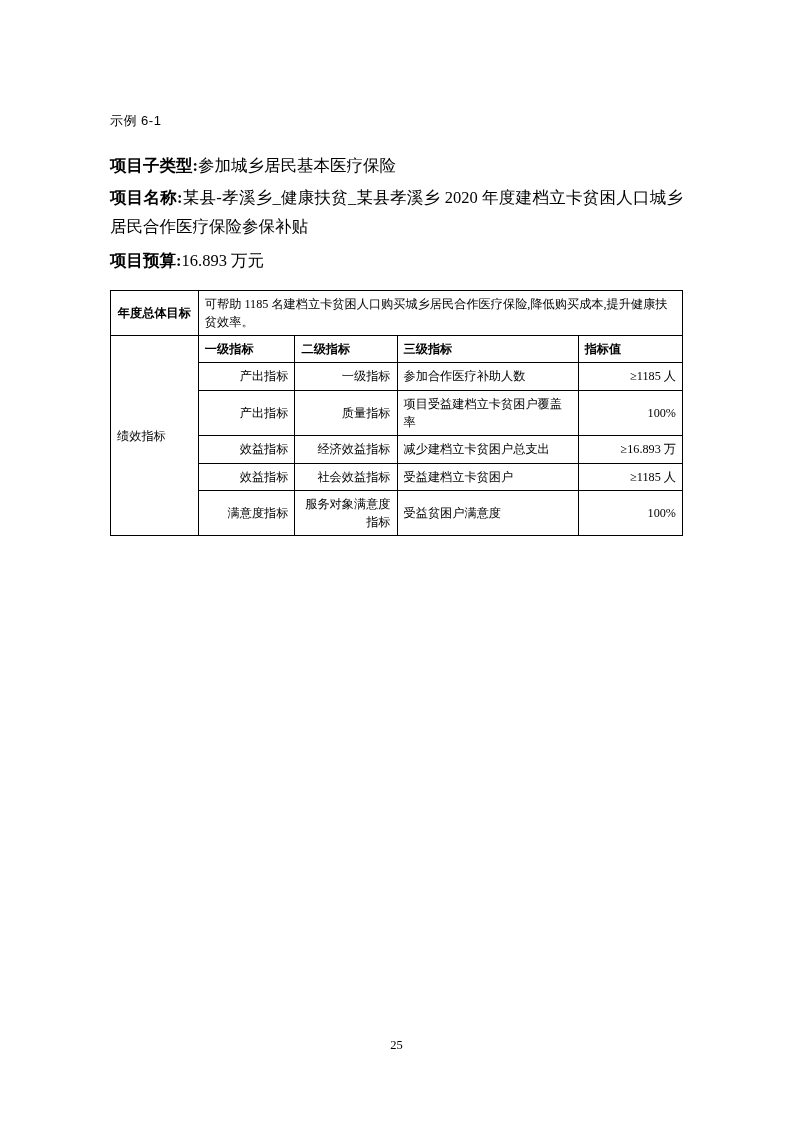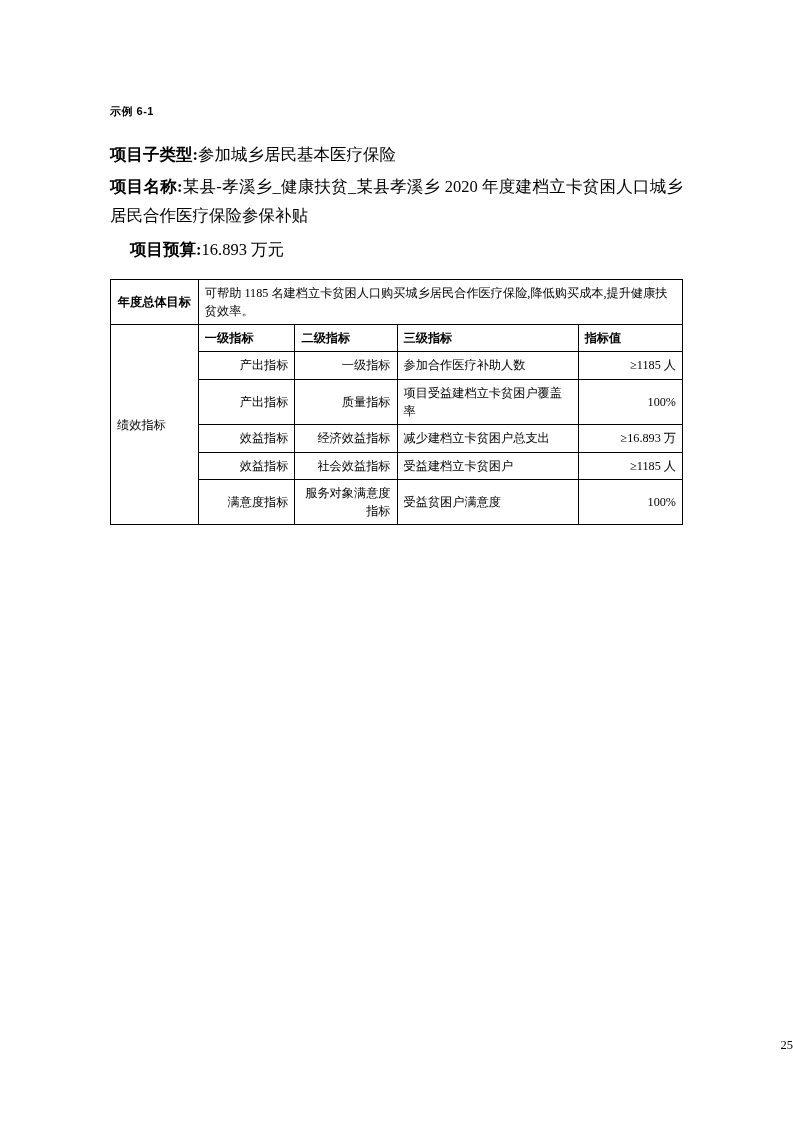--- a/index.html
+++ b/index.html
@@ -24,24 +24,24 @@
     padding: 0;
   }
   .content {
     position: absolute;
     left: 110px;
     top: 104px;
     width: 573px;
   }
   .example-label {
     font-family: "Liberation Sans", "DejaVu Sans", sans-serif;
-    font-size: 11px;
+    font-size: 13px;
     letter-spacing: 0.5px;
-    margin: 0 0 22px 0;
-    font-weight: 700;
+    margin: 8px 0 22px 0;
+    font-weight: 400;
   }
   .doc-title {
     text-align: center;
     font-size: 21px;
     font-weight: bold;
     letter-spacing: 1px;
     margin: 0 0 20px 0;
     font-family: "Liberation Serif", "DejaVu Serif", serif;
   }
   .field-line {
@@ -53,21 +53,20 @@
   .field-label {
     font-weight: bold;
     font-family: "Liberation Serif", "DejaVu Serif", serif;
   }
   .field-value {
     font-weight: normal;
   }
   .field-budget {
     margin-top: 6px;
     margin-bottom: 14px;
-    margin-left: 20px;
   }
   table.perf {
     border-collapse: collapse;
     width: 100%;
     table-layout: fixed;
     margin-top: 8px;
   }
   table.perf td, table.perf th {
     border: 1px solid #000000;
     padding: 4px 6px;
@@ -102,21 +101,21 @@
   .col-1 { width: 80px; }
   .col-2 { width: 88px; }
   .col-3 { width: 93px; }
   .col-4 { width: 165px; }
   .col-5 { width: 95px; }
   .page-number {
     position: absolute;
     left: 0;
     top: 1038px;
     width: 793px;
-    text-align: right;
+    text-align: center;
     font-size: 12.5px;
     font-family: "Liberation Serif", "DejaVu Serif", serif;
   }
 </style>
 </head>
 <body>
 
 <div class="page">
   <div class="content">
 

